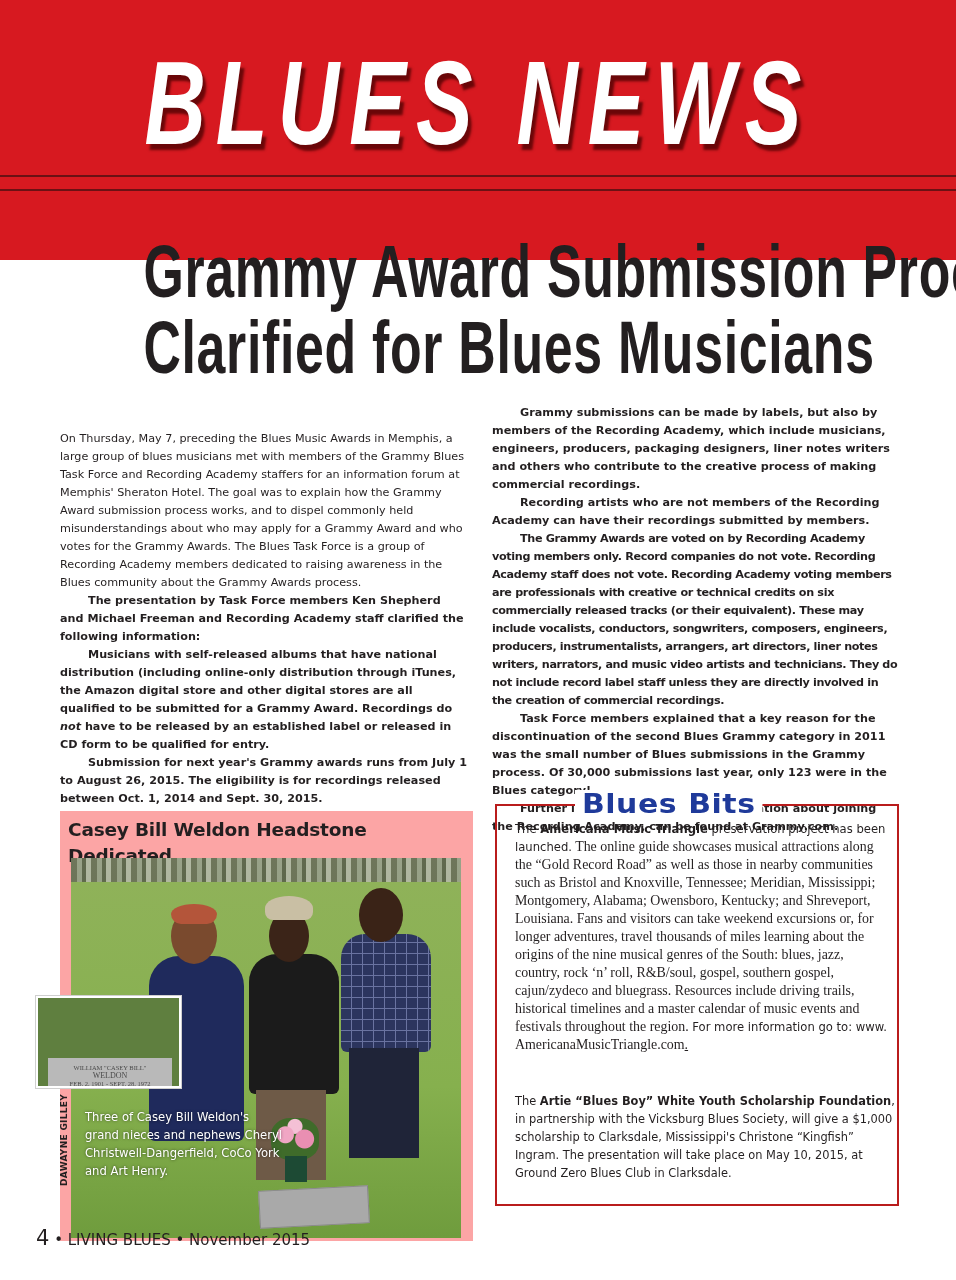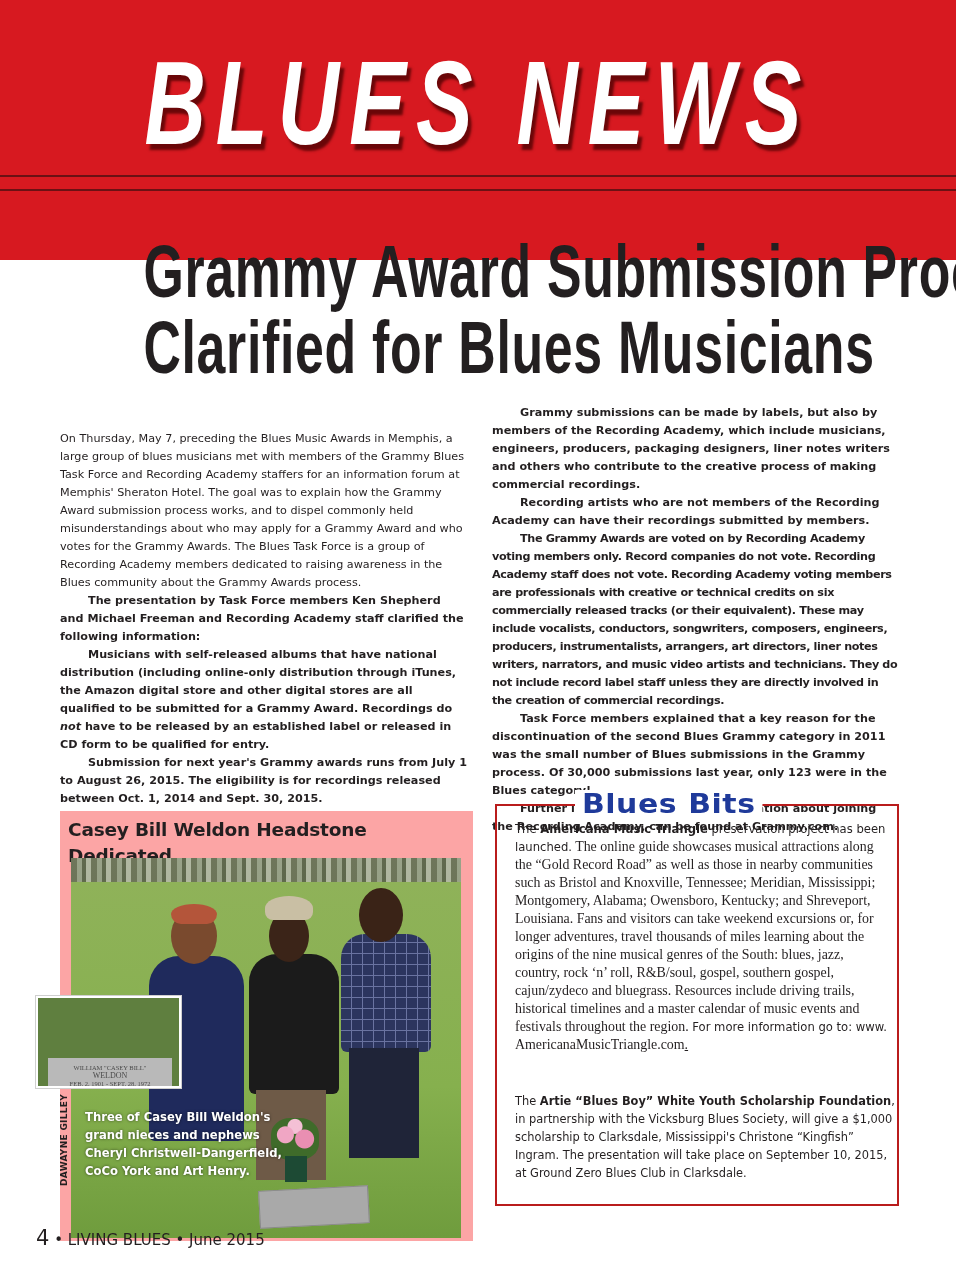--- a/index.html
+++ b/index.html
@@ -76,21 +76,21 @@
   }
   .inset-stone {
     position: absolute; left: 10px; top: 16px; width: 124px; height: 60px; background: #b9b9b9;
     font-family: "Liberation Serif", serif; font-size: 6.5px; line-height: 8px; color: #4a4a4a; text-align: center; padding-top: 6px; margin-top: 44px;
   }
   .inset-stone .stone-name-2 { font-size: 8px; }
   .inset-stone .staff { margin: 3px 4px 0; height: 7px; border-top: 1px solid #555; border-bottom: 1px solid #555; }
 
   .caption {
     position: absolute; left: 85px; top: 1108px; width: 200px;
-    font-family: "DejaVu Sans", sans-serif; font-weight: bold; font-size: 11.6px; line-height: 18px; color: #ffffff;
+    font-family: "DejaVu Sans", sans-serif; font-weight: normal; font-size: 11.6px; line-height: 18px; color: #ffffff;
     text-shadow: 0 0 3px rgba(0,0,0,0.6);
   }
   .credit {
     position: absolute; left: 57px; top: 1186px; width: 80px; height: 14px;
     font-family: "DejaVu Sans", sans-serif; font-weight: bold; font-size: 9px; line-height: 14px; color: #231f20;
     transform: rotate(-90deg); transform-origin: 0 0; white-space: nowrap; letter-spacing: 0.3px;
   }
 
   
   .bits-box { position: absolute; left: 495px; top: 804px; width: 404px; height: 402px; border: 2px solid #b91c1c; }
@@ -173,18 +173,18 @@
     <div class="staff"></div>
   </div>
 </div>
 
 <div class="caption">Three of Casey Bill Weldon's grand nieces and nephews Cheryl Christwell-Dangerfield, CoCo York and Art Henry.</div>
 <div class="credit">DAWAYNE GILLEY</div>
 
 <div class="bits-box">
   <div class="bits-title">Blues Bits</div>
   <div class="bits-p1"><span class="sans">The </span><b class="sans">Americana Music Triangle</b><span class="sans"> preservation project has been launched.</span><span> The online guide showcases musical attractions along the “Gold Record Road” as well as those in nearby communities such as Bristol and Knoxville, Tennessee; Meridian, Mississippi; Montgomery, Alabama; Owensboro, Kentucky; and Shreveport, Louisiana. Fans and visitors can take weekend excursions or, for longer adventures, travel thousands of miles learning about the origins of the nine musical genres of the South: blues, jazz, country, rock ‘n’ roll, R&amp;B/soul, gospel, southern gospel, cajun/zydeco and bluegrass. Resources include driving trails, historical timelines and a master calendar of music events and festivals throughout the region.</span><span class="sans"> For more information go to: www.</span><br><span>AmericanaMusicTriangle.com</span><u>.</u></div>
-  <div class="bits-p2"><span>The </span><b>Artie “Blues Boy” White Youth Scholarship Foundation</b><span>, in partnership with the Vicksburg Blues Society, will give a $1,000 scholarship to Clarksdale, Mississippi's Christone “Kingfish” Ingram. The presentation will take place on September 10, 2015, at Ground Zero Blues Club in Clarksdale.</span></div>
+  <div class="bits-p2"><span>The </span><b>Artie “Blues Boy” White Youth Scholarship Foundation</b><span>, in partnership with the Vicksburg Blues Society, will give a $1,000 scholarship to Clarksdale, Mississippi's Christone “Kingfish” Ingram. The presentation will take place on May 10, 2015, at Ground Zero Blues Club in Clarksdale.</span></div>
 </div>
 
 <div class="footer">
-  <span class="page-num">4</span><span> • LIVING BLUES • June 2015</span>
+  <span class="page-num">4</span><span> • LIVING BLUES • November 2015</span>
 </div>
 
 </body></html>

